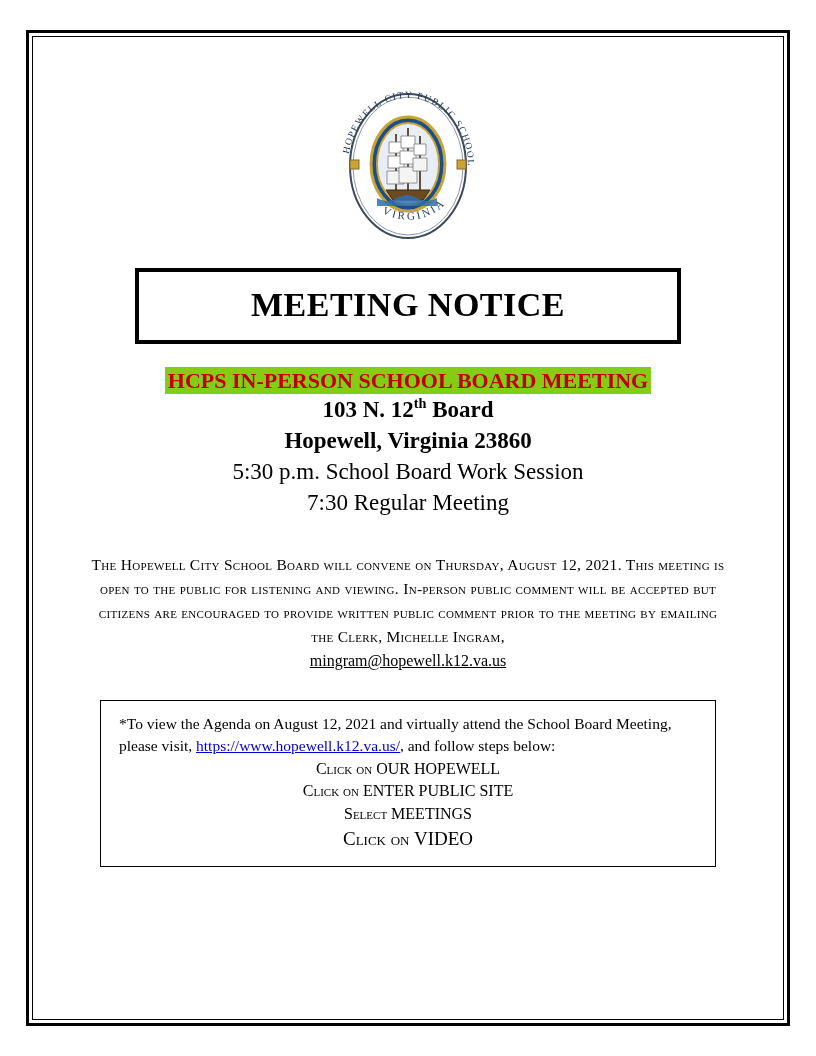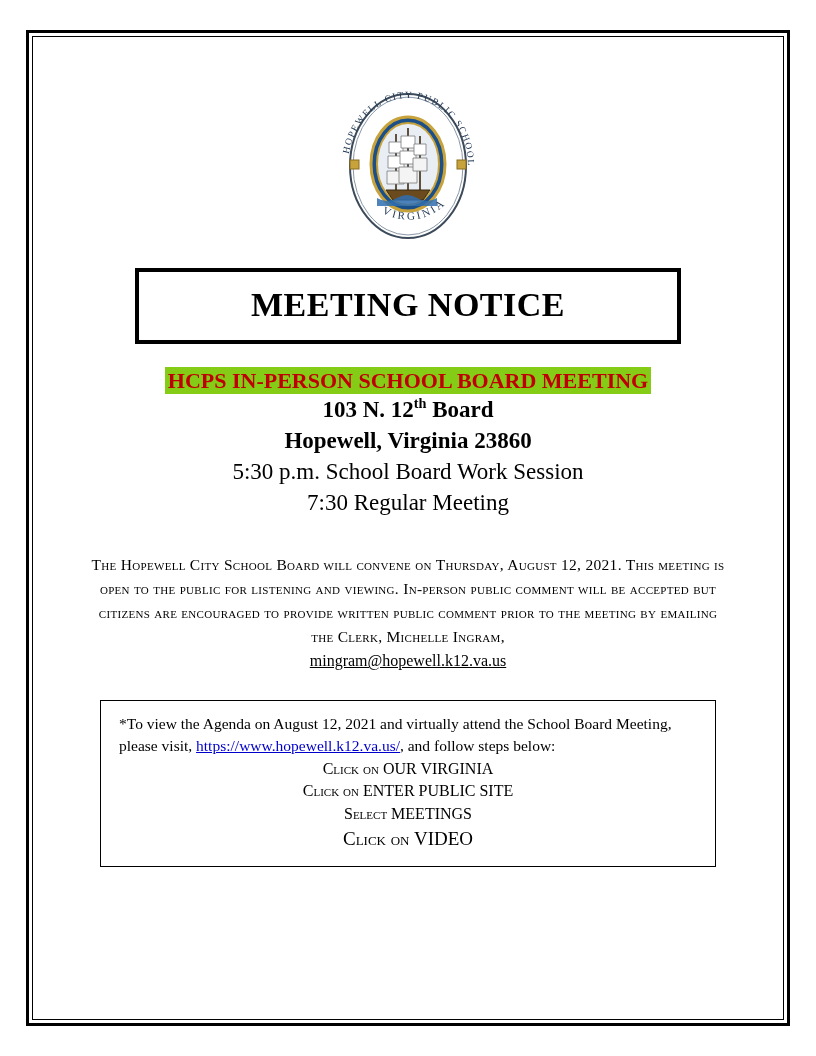--- a/index.html
+++ b/index.html
@@ -226,21 +226,21 @@
     <span>The Hopewell City School Board will convene on Thursday, August 12, 2021.  This meeting is open to the public for listening and viewing.  In-person public comment will be accepted but citizens are encouraged to provide written public comment prior to the meeting by emailing the Clerk, Michelle Ingram,</span>
     <div class="email-line">mingram@hopewell.k12.va.us</div>
   </div>
 
   <div class="instr-box">
     <div class="instr-intro">
       <span>*To view the Agenda on August 12, 2021 and virtually attend the School Board Meeting, please visit, </span><span class="instr-link">https://www.hopewell.k12.va.us/</span><span>, and follow steps below:</span>
     </div>
 
     <div class="instr-step">
-      <span class="sc">Click on </span><span class="sc em">OUR VIRGINIA</span>
+      <span class="sc">Click on </span><span class="sc em">OUR HOPEWELL</span>
     </div>
     <div class="instr-step">
       <span class="sc">Click on </span><span class="sc em">ENTER PUBLIC SITE</span>
     </div>
     <div class="instr-step">
       <span class="sc">Select </span><span class="sc em">MEETINGS</span>
     </div>
     <div class="instr-step step-last">
       <span class="sc">Click on </span><span class="sc em">VIDEO</span>
     </div>

